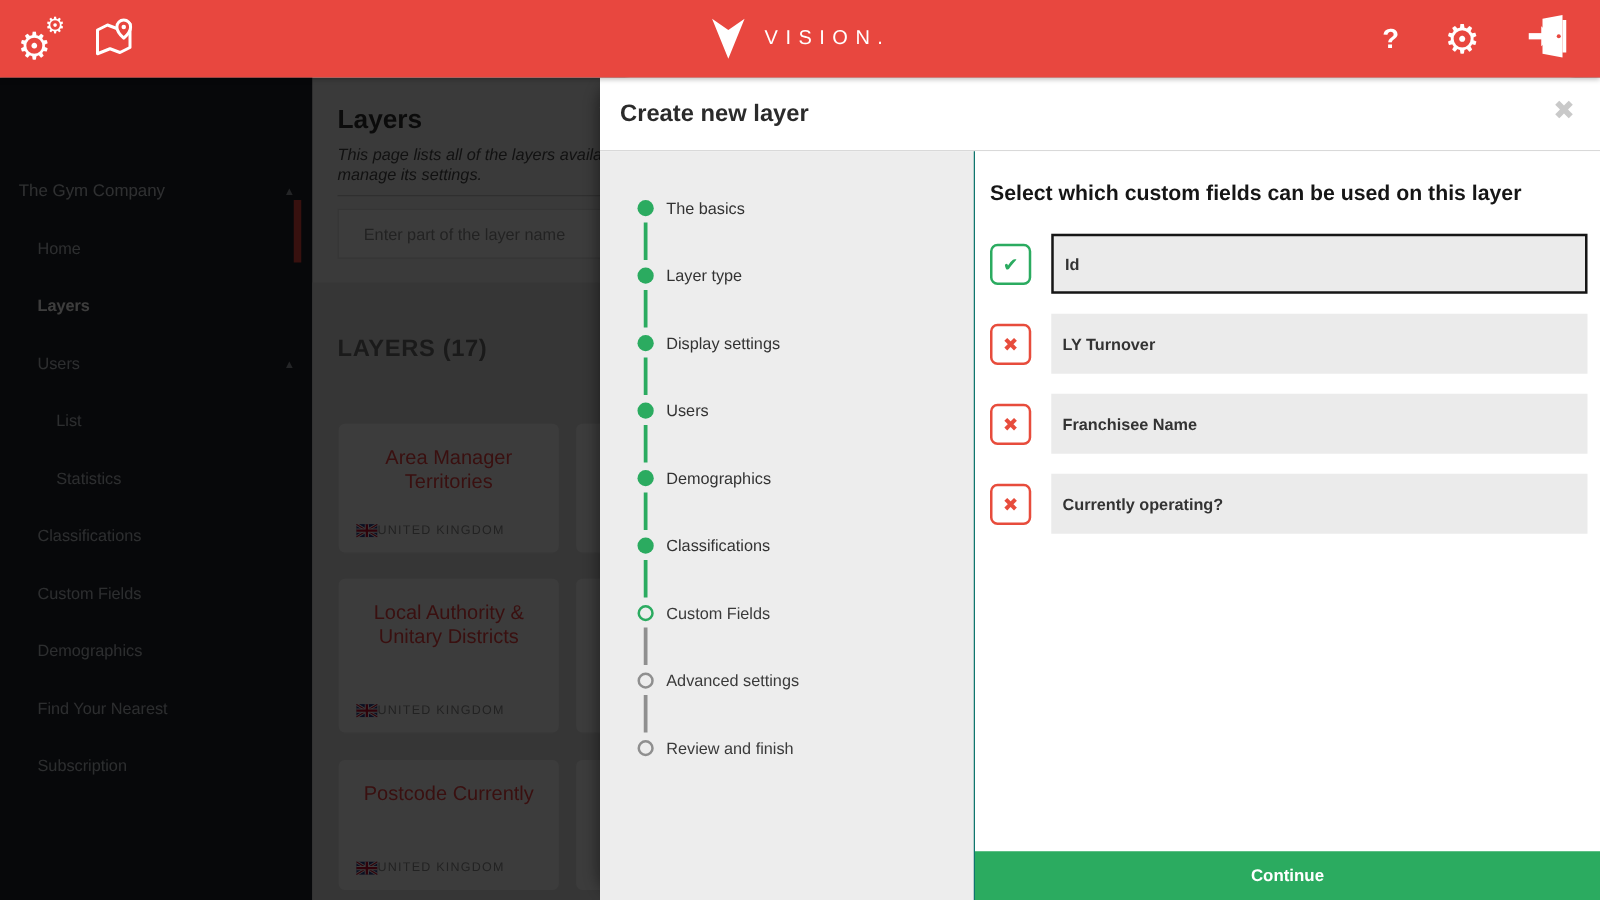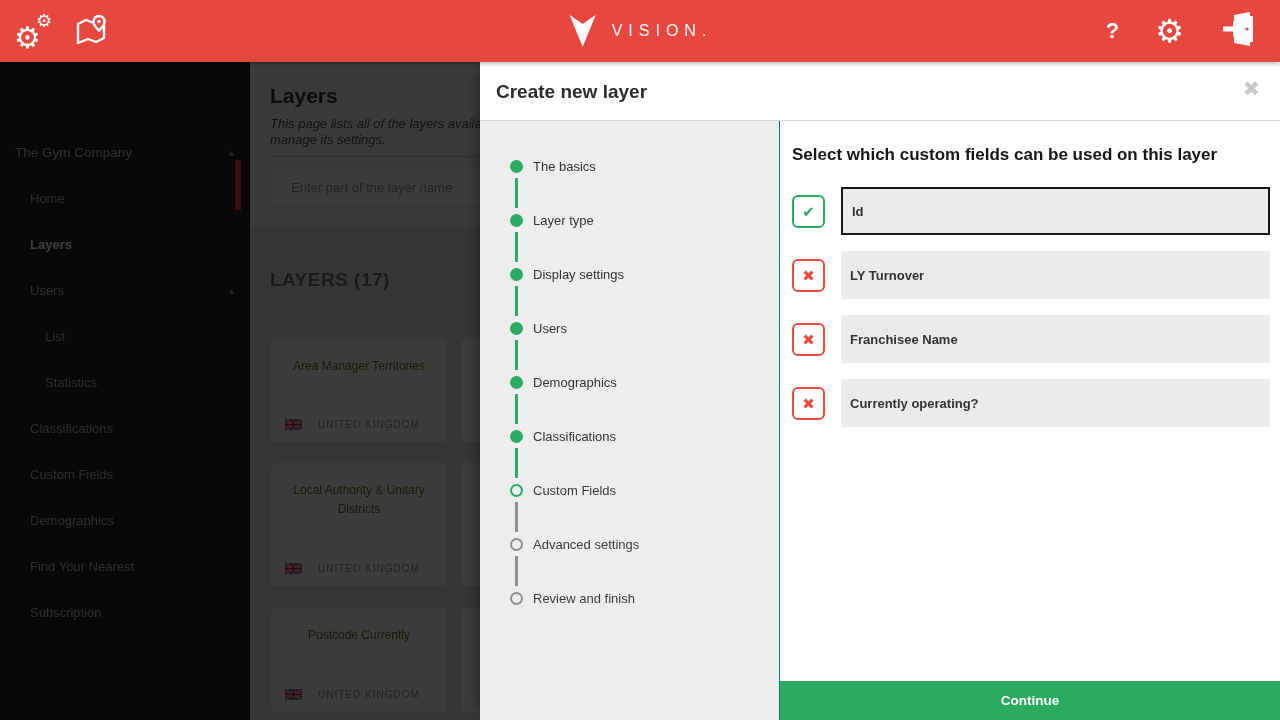--- a/index.html
+++ b/index.html
@@ -41,22 +41,22 @@
     color:#4a4a4a; line-height:16px; width:560px; }
   .pg-rule { position:absolute; left:20px; top:94px; width:980px; border-top:1px solid #c5c5c5; }
   .pg-search { position:absolute; left:20px; top:105px; width:520px; height:40px;
     background:#fafafa; border:1px solid #dcdcdc; padding:0 20px; font-size:13px; color:#333;
     font-family:"Liberation Sans","DejaVu Sans",sans-serif; }
   .pg-search::placeholder { color:#8f8f8f; }
   .sec-title { position:absolute; left:20px; top:207px; font-size:19px; font-weight:bold;
     color:#6f6f6f; letter-spacing:.5px; }
   .card { position:absolute; width:178px; background:#fafafa; border-radius:6px;
     border:1px solid #e3e3e3; cursor:pointer; }
-  .card-title { padding:18px 14px 0; text-align:center; font-size:12px; color:#4d7c0f; line-height:19px; }
-  .card-foot { position:absolute; bottom:12px; left:14px; display:flex; align-items:center; gap:16px; }
+  .card-title { padding:18px 14px 0; text-align:center; font-size:16px; color:#ef4444; line-height:19px; }
+  .card-foot { position:absolute; bottom:12px; left:14px; display:flex; align-items:center; }
   .card-country { font-size:10px; letter-spacing:1px; color:#8e8e8e; }
 
   
   .dim { position:absolute; top:62px; left:0; width:1280px; height:658px;
     background:rgba(0,0,0,0.76); z-index:5; }
 
   
   .modal { position:absolute; top:62px; left:480px; width:800px; height:658px;
     background:#fff; z-index:10; box-shadow:-3px 0 10px rgba(0,0,0,.35);border-radius:24px; }
   .modal-hd { position:relative; height:59px; border-bottom:1px solid #d9d9d9; background:#fff; }

